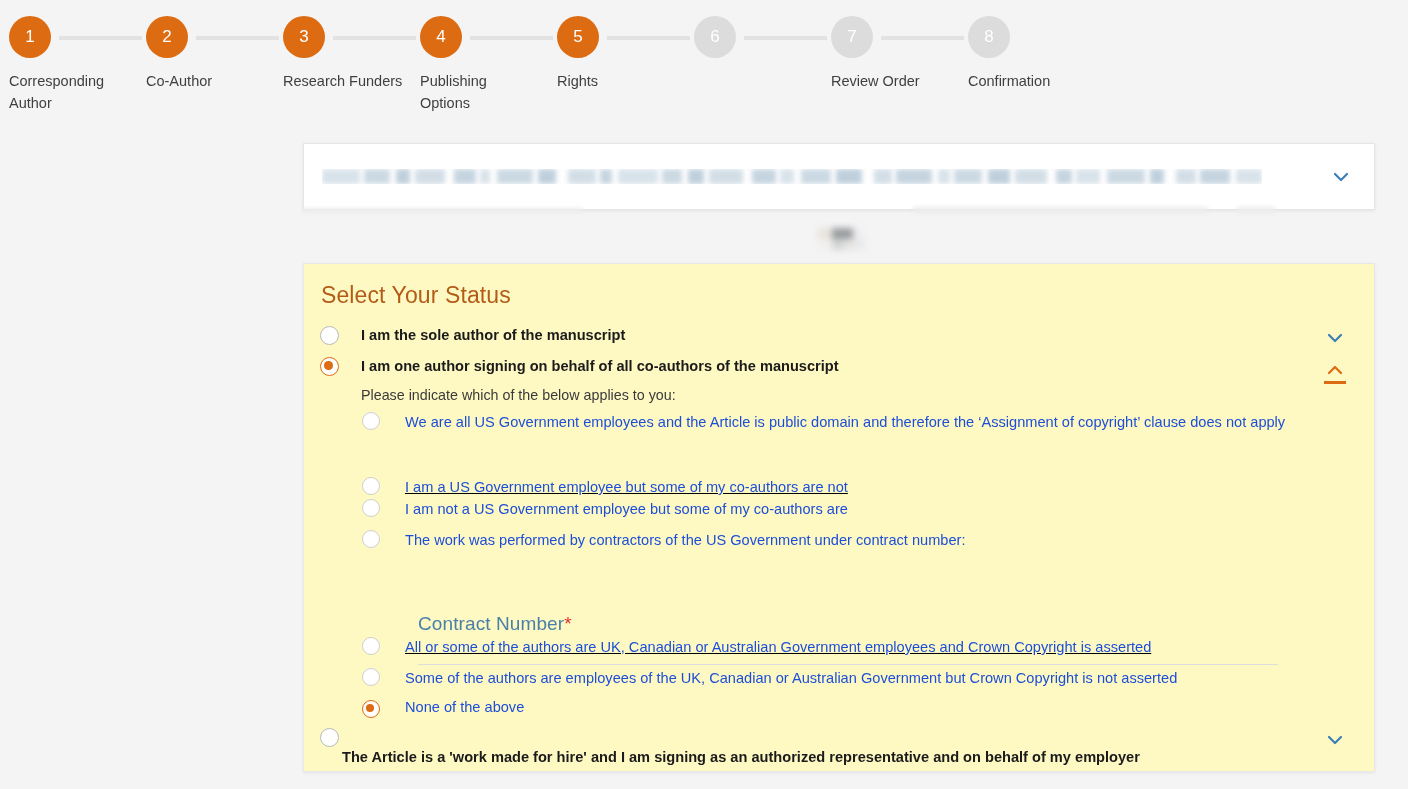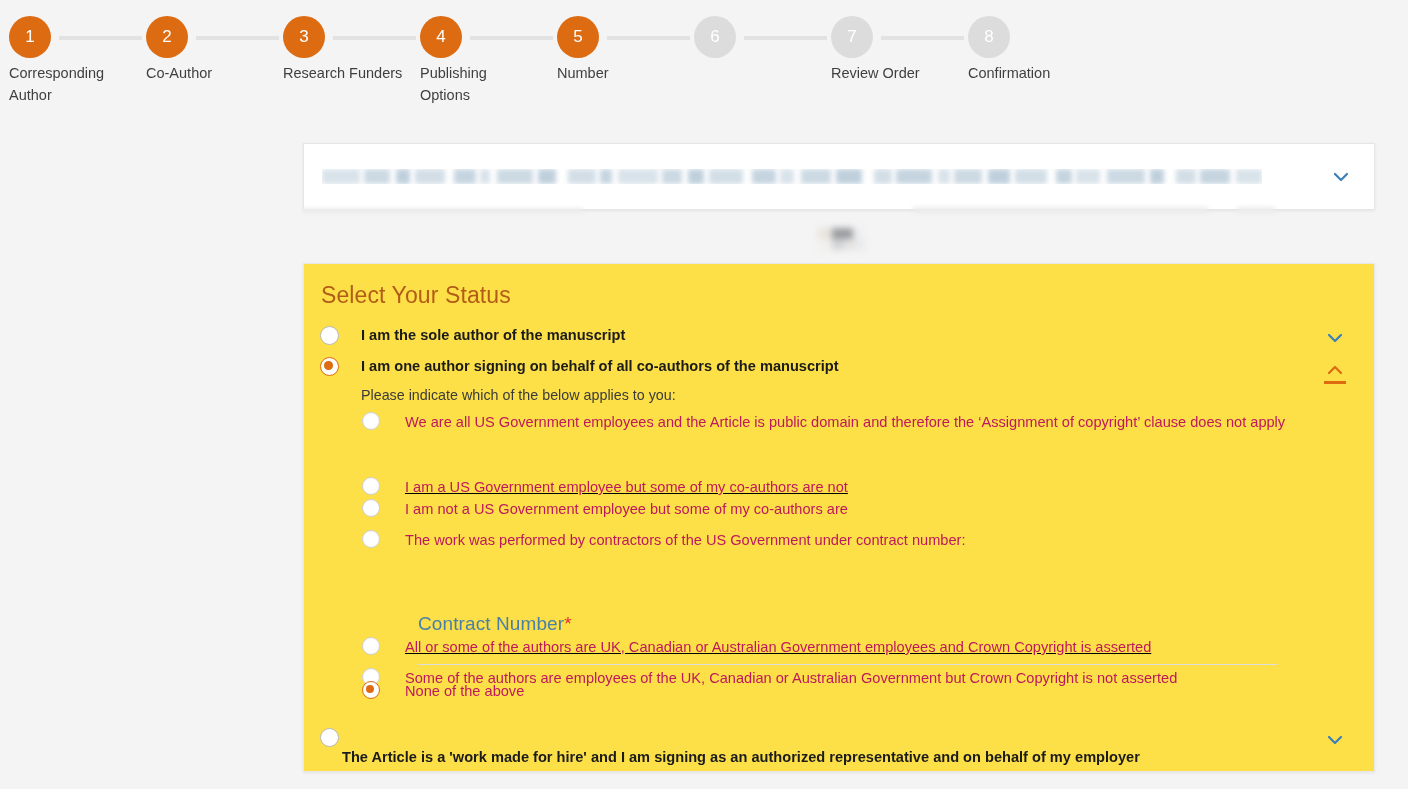--- a/index.html
+++ b/index.html
@@ -48,21 +48,21 @@
   .step-line {
     position: absolute;
     top: 36px;
     left: 50px;
     height: 4px;
     width: 83px;
     background: #e2e2e2;
     z-index: 1;
   }
   .step-label {
-    margin-top: 4px;
+    margin-top: 12px;
     font-size: 14.5px;
     line-height: 22px;
     color: #3f3f3f;
     width: 120px;
     word-spacing: normal;
   }
 
   
   .blur-panel {
     position: absolute;
@@ -125,21 +125,21 @@
   .blur-chip i {
     position: absolute;
     display: block;
   }
 
   
   .card {
     position: absolute;
     left: 303px; top: 263px;
     width: 1072px; height: 509px;
-    background: #fde047;
+    background: #fef9c3;
     border: 1px solid #e8e8e8;
     box-shadow: 0 1px 3px rgba(0,0,0,0.07);
   }
   .card-title {
     color: #b35c17;
     font-size: 23px;
     font-weight: normal;
     margin: 18px 0 0 17px;
     letter-spacing: 0.1px;
   }
@@ -188,21 +188,21 @@
   }
   .opt-label-bold {
     font-size: 14.6px;
     font-weight: bold;
     color: #1b1b1b;
     line-height: 19px;
     text-align: right;
   }
   .opt-label {
     font-size: 14.6px;
-    color: #be185d;
+    color: #1d4ed8;
     line-height: 22px;
   }
 
   .row-main-1 { position: absolute; left: 320px; top: 325px; }
   .row-main-1 .opt-label-bold { margin-left: 22px; margin-top: 1px; }
 
   .row-main-2 { position: absolute; left: 320px; top: 356px; }
   .row-main-2 .opt-label-bold { margin-left: 22px; margin-top: 1px; }
 
   .sub-hint {
@@ -214,21 +214,21 @@
 
   .sub-wrap { position: absolute; left: 362px; }
   .sub-wrap .opt-label { margin-left: 25px; }
 
   .sub-1 { top: 411px; width: 930px; }
   .sub-2 { top: 476px; text-decoration: underline; }
   .sub-3 { top: 498px; }
   .sub-4 { top: 529px; }
   .sub-5 { top: 636px; text-decoration: underline; }
   .sub-6 { top: 667px; }
-  .sub-7 { top: 680px; }
+  .sub-7 { top: 696px; align-items: flex-end; }
 
   .contract-block {
     position: absolute;
     left: 418px; top: 576px;
     width: 860px;
     margin-top: 37px;
   }
   .contract-label {
     font-size: 19px;
     color: #4a80a8;
@@ -292,21 +292,21 @@
 
   <div class="step">
     <div class="step-circle active">4</div>
     <div class="step-line"></div>
     <div class="step-label">Publishing Options</div>
   </div>
 
   <div class="step">
     <div class="step-circle active">5</div>
     <div class="step-line"></div>
-    <div class="step-label">Number</div>
+    <div class="step-label">Rights</div>
   </div>
 
   <div class="step">
     <div class="step-circle inactive">6</div>
     <div class="step-line"></div>
   </div>
 
   <div class="step">
     <div class="step-circle inactive">7</div>
     <div class="step-line"></div>

